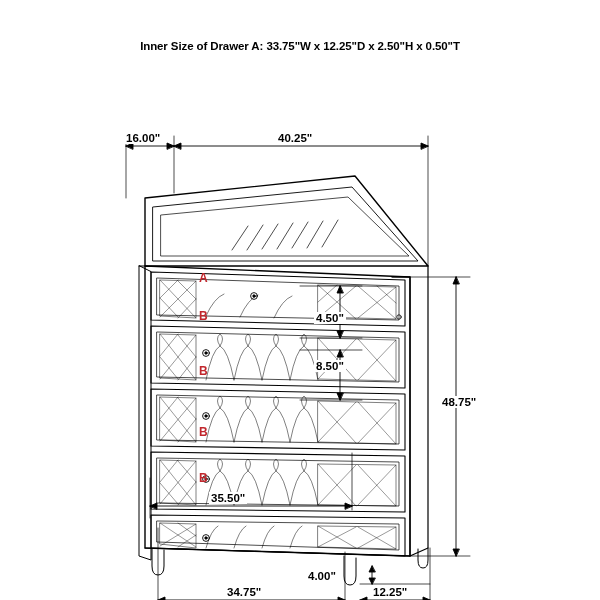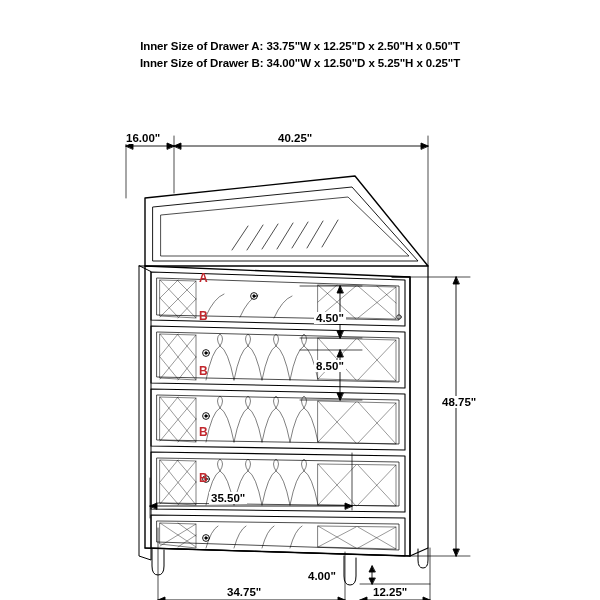--- a/index.html
+++ b/index.html
@@ -57,21 +57,20 @@
     color: #c1272d;
   }
 </style>
 </head>
 <body>
 
 <div class="page">
 
   <div class="header">
     <div class="line">Inner Size of Drawer A: 33.75"W x 12.25"D x 2.50"H x 0.50"T</div>
-    <div class="line">Inner Size of Drawer B: 34.00"W x 12.50"D x 5.25"H x 0.25"T</div>
   </div>
 
   <svg class="diagram" viewBox="0 0 600 600">
     <g fill="none" stroke="#000000" stroke-width="1.2" stroke-linejoin="round" stroke-linecap="round">
 
       <g stroke-width="0.7">
 
         <line x1="126" y1="108" x2="126" y2="170"></line>
         <line x1="174" y1="108" x2="174" y2="165"></line>
 

